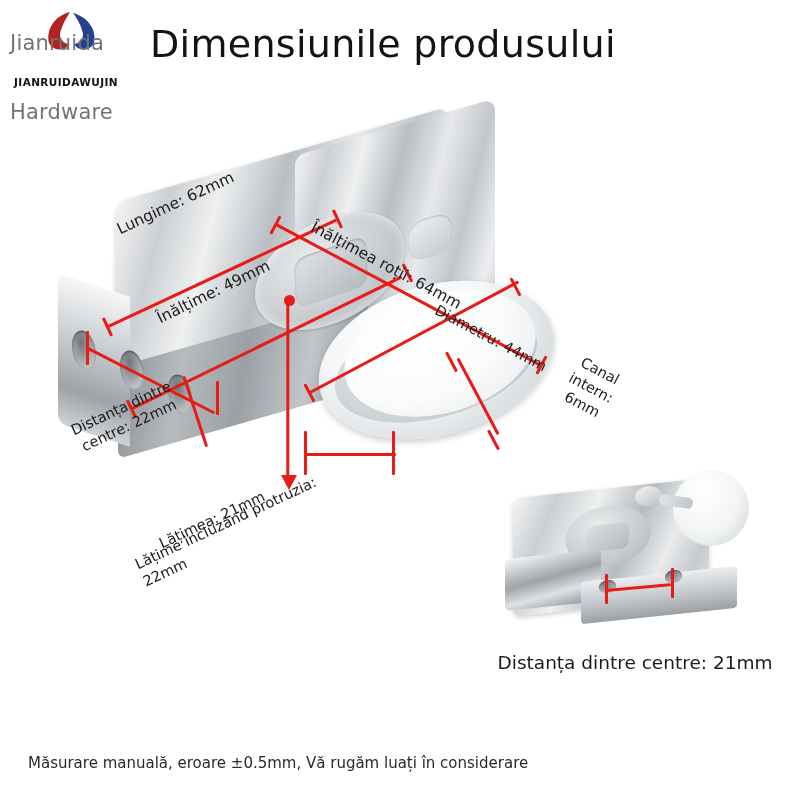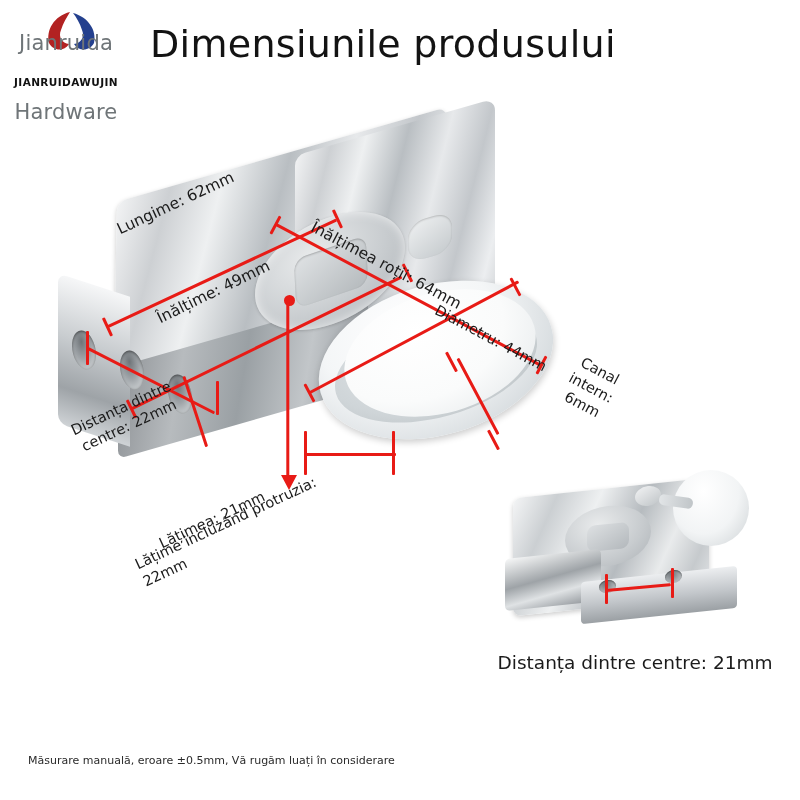--- a/index.html
+++ b/index.html
@@ -7,21 +7,21 @@
     width:800px;height:800px;background:#ffffff;
     font-family:"DejaVu Sans","Liberation Sans",sans-serif;
     overflow:hidden;position:relative;
   }
   #page{position:absolute;inset:0;background:#fff;}
 
   
   #brand-logo{position:absolute;left:10px;top:8px;width:112px;height:78px;}
   .logo-mark{position:absolute;left:30px;top:2px;width:62px;height:44px;}
   .logo-word{
-    position:absolute;left:0;width:112px;text-align:center;
+    position:absolute;left:0;width:112px;text-align:left;
     font-size:21px;color:#6f7578;letter-spacing:.2px;line-height:23px;
     font-family:"DejaVu Sans","Liberation Sans",sans-serif;
   }
   #logo-word-1{top:24px;}
   #logo-word-2{top:46px;margin-top:47px;}
   #logo-sub{
     position:absolute;left:0;top:68px;width:112px;text-align:center;
     font-size:10.5px;font-weight:bold;color:#111;letter-spacing:.4px;
   }
   #page-title{
@@ -181,21 +181,21 @@
   }
   #inset-hole-1{left:104px;top:110px;}
   #inset-hole-2{left:170px;top:100px;}
 
   #inset-caption{
     position:absolute;left:495px;top:652px;width:280px;text-align:center;
     font-size:18.5px;color:#1b1b1b;white-space:nowrap;
   }
   #footer-note{
     position:absolute;left:28px;top:754px;
-    font-size:11px;color:#2a2a2a;white-space:nowrap;
+    font-size:15px;color:#2a2a2a;white-space:nowrap;
   }
 </style>
 </head>
 <body>
 
 <div id="page">
 
   <div id="brand-logo">
     <svg class="logo-mark" viewBox="0 0 62 44">
       <path d="M30 2 C14 6 6 20 9 33 C13 41 24 42 29 34 C22 33 18 27 21 20 C23 13 27 7 30 2 Z" fill="#b22222"></path>

